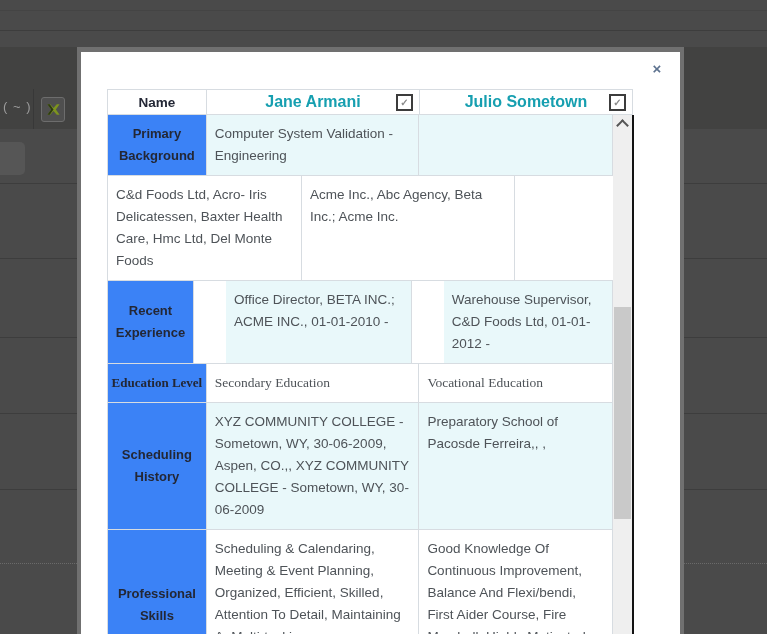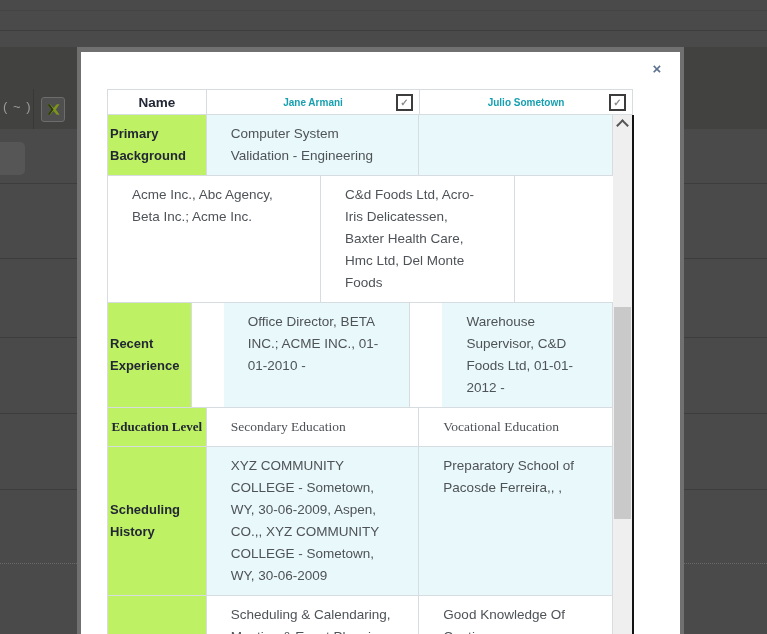--- a/index.html
+++ b/index.html
@@ -20,29 +20,29 @@
   .modal{position:absolute;left:77px;top:47px;width:607px;height:600px;background:#ffffff;border:4px solid #707070;border-top-width:5px;box-sizing:border-box;}
   .modal-close{position:absolute;top:8px;right:14px;width:18px;height:18px;line-height:18px;text-align:center;color:#5d728f;font-size:15px;font-weight:bold;cursor:pointer;background:none;border:none;padding:0;}
 
   
   .cmp-table{position:absolute;left:26px;top:37px;width:526px;box-sizing:border-box;border-radius:7px;}
   .cmp-header{display:flex;border:1px solid #d7dce1;box-sizing:border-box;height:26px;background:#fff;}
   .hcell{display:flex;align-items:center;justify-content:center;box-sizing:border-box;position:relative;}
   .hcell.name{width:99px;border-right:1px solid #d7dce1;}
   .hcell.cand1{width:213px;border-right:1px solid #d7dce1;}
   .hcell.cand2{width:212px;}
-  .hcell .nm{color:#169fb0;font-weight:bold;font-size:10px;cursor:pointer;}
+  .hcell .nm{color:#169fb0;font-weight:bold;font-size:16px;cursor:pointer;}
   .hname{color:#232735;font-weight:bold;font-size:13.5px;}
   .cmp-check{position:absolute;right:6px;top:50%;margin-top:-8px;width:13px;height:13px;background:#fff;border:2px solid #3c3c3c;display:flex;align-items:center;justify-content:center;color:#8a8a8a;font-size:10px;font-weight:bold;cursor:pointer;}
 
   .scrollarea{position:absolute;left:26px;top:63px;width:526px;}
   .rows{width:506px;border-left:1px solid #d7dce1;box-sizing:border-box;}
   .crow{display:flex;border-bottom:1px solid #d7dce1;box-sizing:border-box;}
-  .ccell{box-sizing:border-box;padding:8px 24px;font-size:13.5px;line-height:22px;color:#4e5358;border-right:1px solid #d7dce1;}
-  .ccell.lbl{width:99px;display:flex;align-items:center;justify-content:center;text-align:left;font-weight:bold;font-size:13px;color:#232735;background:#bef264;padding:8px 2px;}
+  .ccell{box-sizing:border-box;padding:8px 8px;font-size:13.5px;line-height:22px;color:#4e5358;border-right:1px solid #d7dce1;}
+  .ccell.lbl{width:99px;display:flex;align-items:center;justify-content:center;text-align:center;font-weight:bold;font-size:13px;color:#232735;background:#3b82f6;padding:8px 2px;}
   .ccell.v1{width:213px;}
   .ccell.v2{width:194px;}
   .crow.alt .ccell.v1,.crow.alt .ccell.v2{background:#e9f8fa;}
   .r0{min-height:58px;} .r1{min-height:102px;} .r2{min-height:58px;gap:32px;}
   .r3{min-height:37px;font-family:Liberation Serif, serif;} .r4{min-height:127px;} .r5{min-height:150px;}
 
   
   .sbar{position:absolute;left:532px;top:63px;width:19px;height:534px;background:#efefef;}
   .sbar-up{position:absolute;left:0;top:0;width:19px;height:16px;display:flex;align-items:center;justify-content:center;cursor:pointer;}
   .chev-up{width:7px;height:7px;border-left:2px solid #555;border-top:2px solid #555;transform:rotate(45deg);margin-top:4px;}
@@ -98,22 +98,22 @@
     <div class="scrollarea">
       <div class="rows">
 
         <div class="crow alt r0">
           <div class="ccell lbl">Primary Background</div>
           <div class="ccell v1">Computer System Validation - Engineering</div>
           <div class="ccell v2"></div>
         </div>
 
         <div class="crow r1">
+          <div class="ccell v2">C&amp;d Foods Ltd, Acro- Iris Delicatessen, Baxter Health Care, Hmc Ltd, Del Monte Foods</div>
           <div class="ccell v1">Acme Inc., Abc Agency, Beta Inc.; Acme Inc.</div>
-          <div class="ccell v2">C&amp;d Foods Ltd, Acro- Iris Delicatessen, Baxter Health Care, Hmc Ltd, Del Monte Foods</div>
         </div>
 
         <div class="crow alt r2">
           <div class="ccell lbl">Recent Experience</div>
           <div class="ccell v1">Office Director, BETA INC.; ACME INC., 01-01-2010 -</div>
           <div class="ccell v2">Warehouse Supervisor, C&amp;D Foods Ltd, 01-01-2012 -</div>
         </div>
 
         <div class="crow r3">
           <div class="ccell lbl">Education Level</div>

